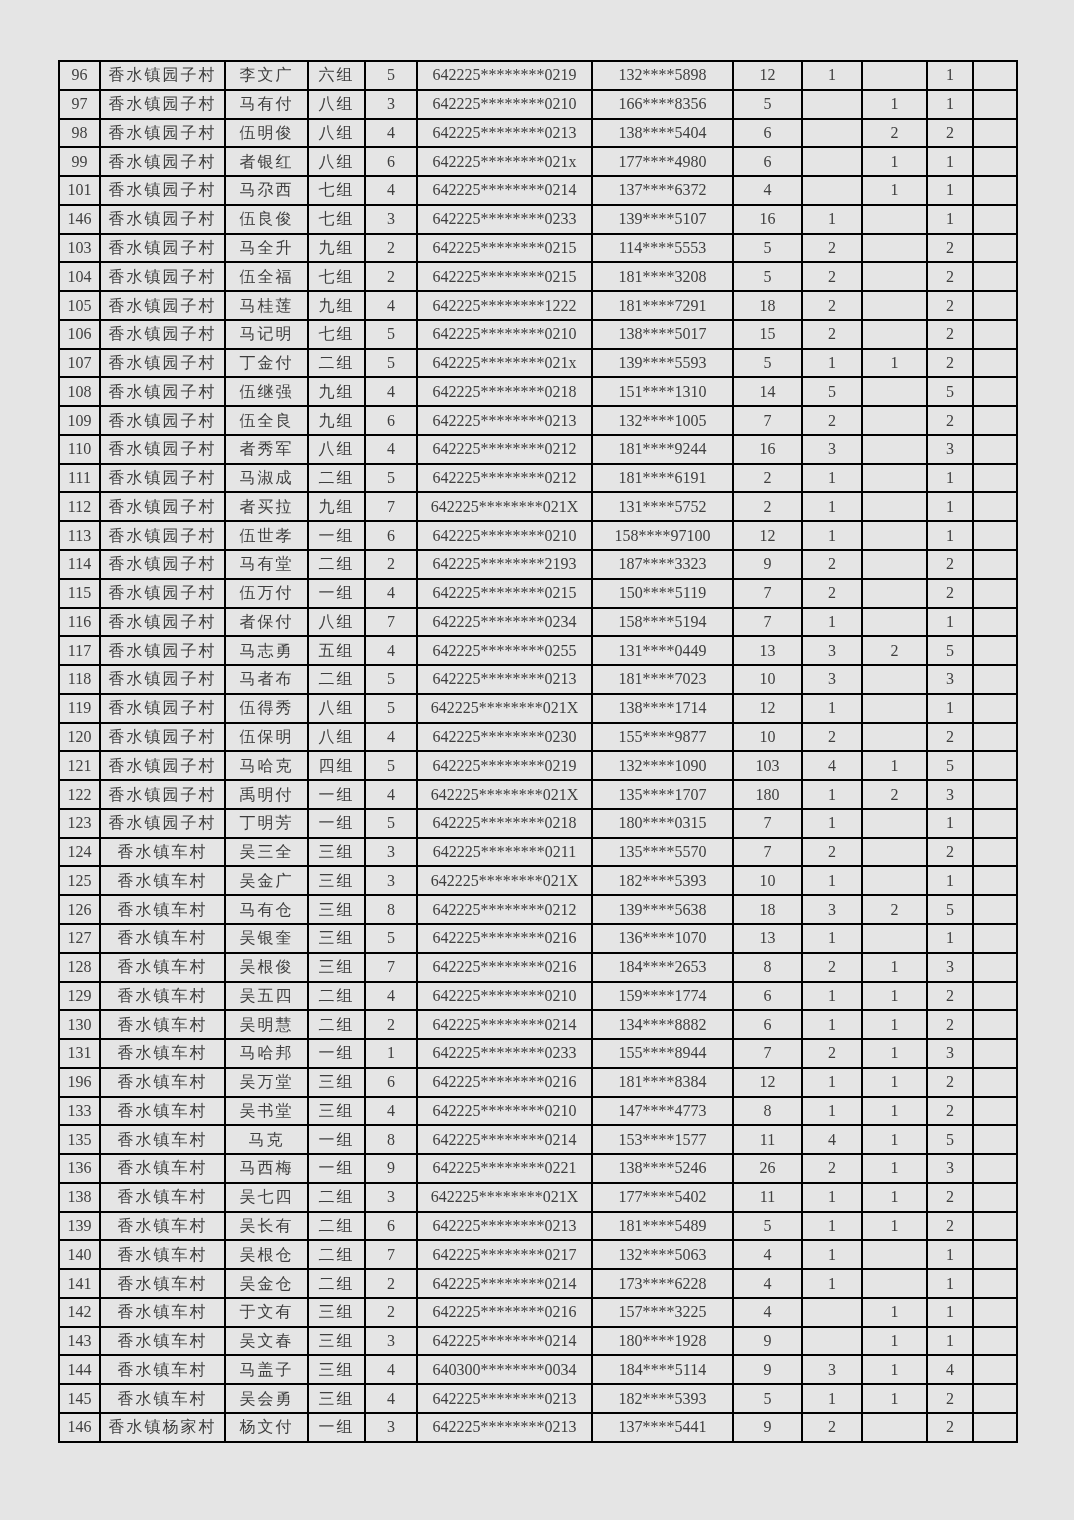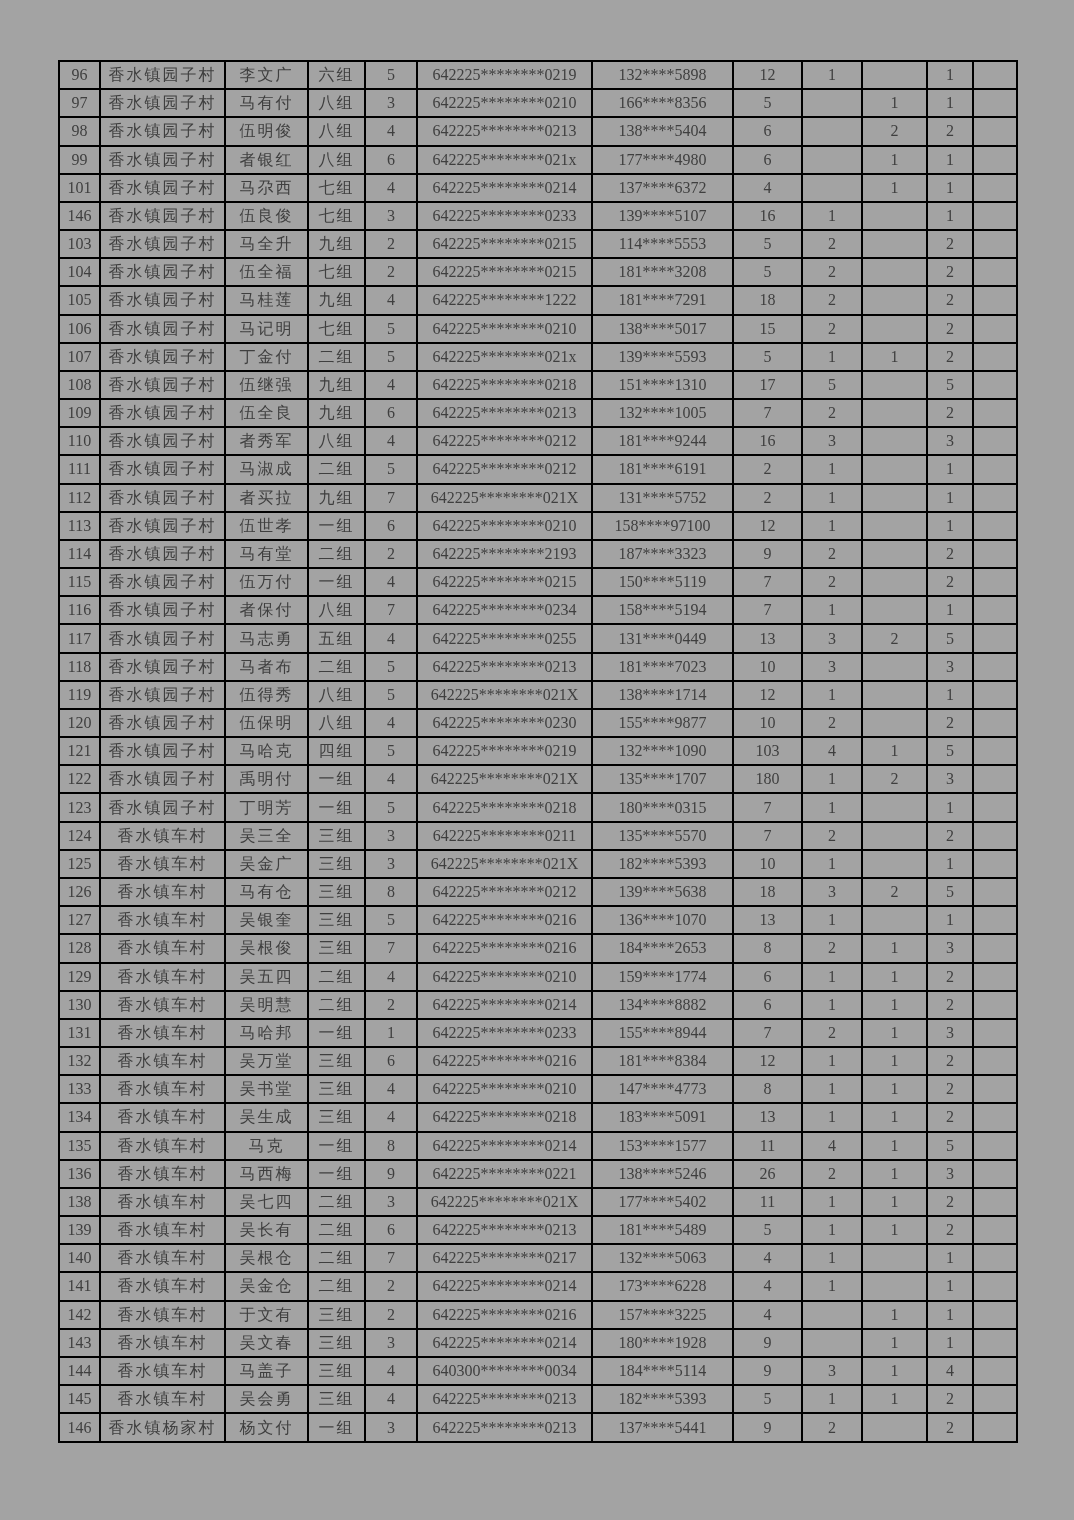--- a/index.html
+++ b/index.html
@@ -11,21 +11,21 @@
     width: 1074px;
     height: 1520px;
     position: relative;
     font-family: "Liberation Serif", "DejaVu Serif", serif;
   }
   .page {
     position: absolute;
     left: 0; top: 0;
     width: 1074px;
     height: 1520px;
-    background: #a3a3a3;
+    background: #e5e5e5;
   }
   table.roster {
     position: absolute;
     left: 58px;
     top: 60px;
     width: 958px;
     height: 1383px;
     border-collapse: collapse;
     table-layout: fixed;
   }
@@ -235,21 +235,21 @@
           <td class="col-blank"></td>
         </tr>
         <tr>
           <td class="col-no">108</td>
           <td class="col-village">香水镇园子村</td>
           <td class="col-name">伍继强</td>
           <td class="col-group">九组</td>
           <td class="col-size">4</td>
           <td class="col-id">642225********0218</td>
           <td class="col-phone">151****1310</td>
-          <td class="col-n1">17</td>
+          <td class="col-n1">14</td>
           <td class="col-n2">5</td>
           <td class="col-n3"></td>
           <td class="col-n4">5</td>
           <td class="col-blank"></td>
         </tr>
         <tr>
           <td class="col-no">109</td>
           <td class="col-village">香水镇园子村</td>
           <td class="col-name">伍全良</td>
           <td class="col-group">九组</td>
@@ -564,21 +564,21 @@
           <td class="col-size">1</td>
           <td class="col-id">642225********0233</td>
           <td class="col-phone">155****8944</td>
           <td class="col-n1">7</td>
           <td class="col-n2">2</td>
           <td class="col-n3">1</td>
           <td class="col-n4">3</td>
           <td class="col-blank"></td>
         </tr>
         <tr>
-          <td class="col-no">132</td>
+          <td class="col-no">196</td>
           <td class="col-village">香水镇车村</td>
           <td class="col-name">吴万堂</td>
           <td class="col-group">三组</td>
           <td class="col-size">6</td>
           <td class="col-id">642225********0216</td>
           <td class="col-phone">181****8384</td>
           <td class="col-n1">12</td>
           <td class="col-n2">1</td>
           <td class="col-n3">1</td>
           <td class="col-n4">2</td>
@@ -586,34 +586,20 @@
         </tr>
         <tr>
           <td class="col-no">133</td>
           <td class="col-village">香水镇车村</td>
           <td class="col-name">吴书堂</td>
           <td class="col-group">三组</td>
           <td class="col-size">4</td>
           <td class="col-id">642225********0210</td>
           <td class="col-phone">147****4773</td>
           <td class="col-n1">8</td>
-          <td class="col-n2">1</td>
-          <td class="col-n3">1</td>
-          <td class="col-n4">2</td>
-          <td class="col-blank"></td>
-        </tr>
-        <tr>
-          <td class="col-no">134</td>
-          <td class="col-village">香水镇车村</td>
-          <td class="col-name">吴生成</td>
-          <td class="col-group">三组</td>
-          <td class="col-size">4</td>
-          <td class="col-id">642225********0218</td>
-          <td class="col-phone">183****5091</td>
-          <td class="col-n1">13</td>
           <td class="col-n2">1</td>
           <td class="col-n3">1</td>
           <td class="col-n4">2</td>
           <td class="col-blank"></td>
         </tr>
         <tr>
           <td class="col-no">135</td>
           <td class="col-village">香水镇车村</td>
           <td class="col-name">马克</td>
           <td class="col-group">一组</td>

